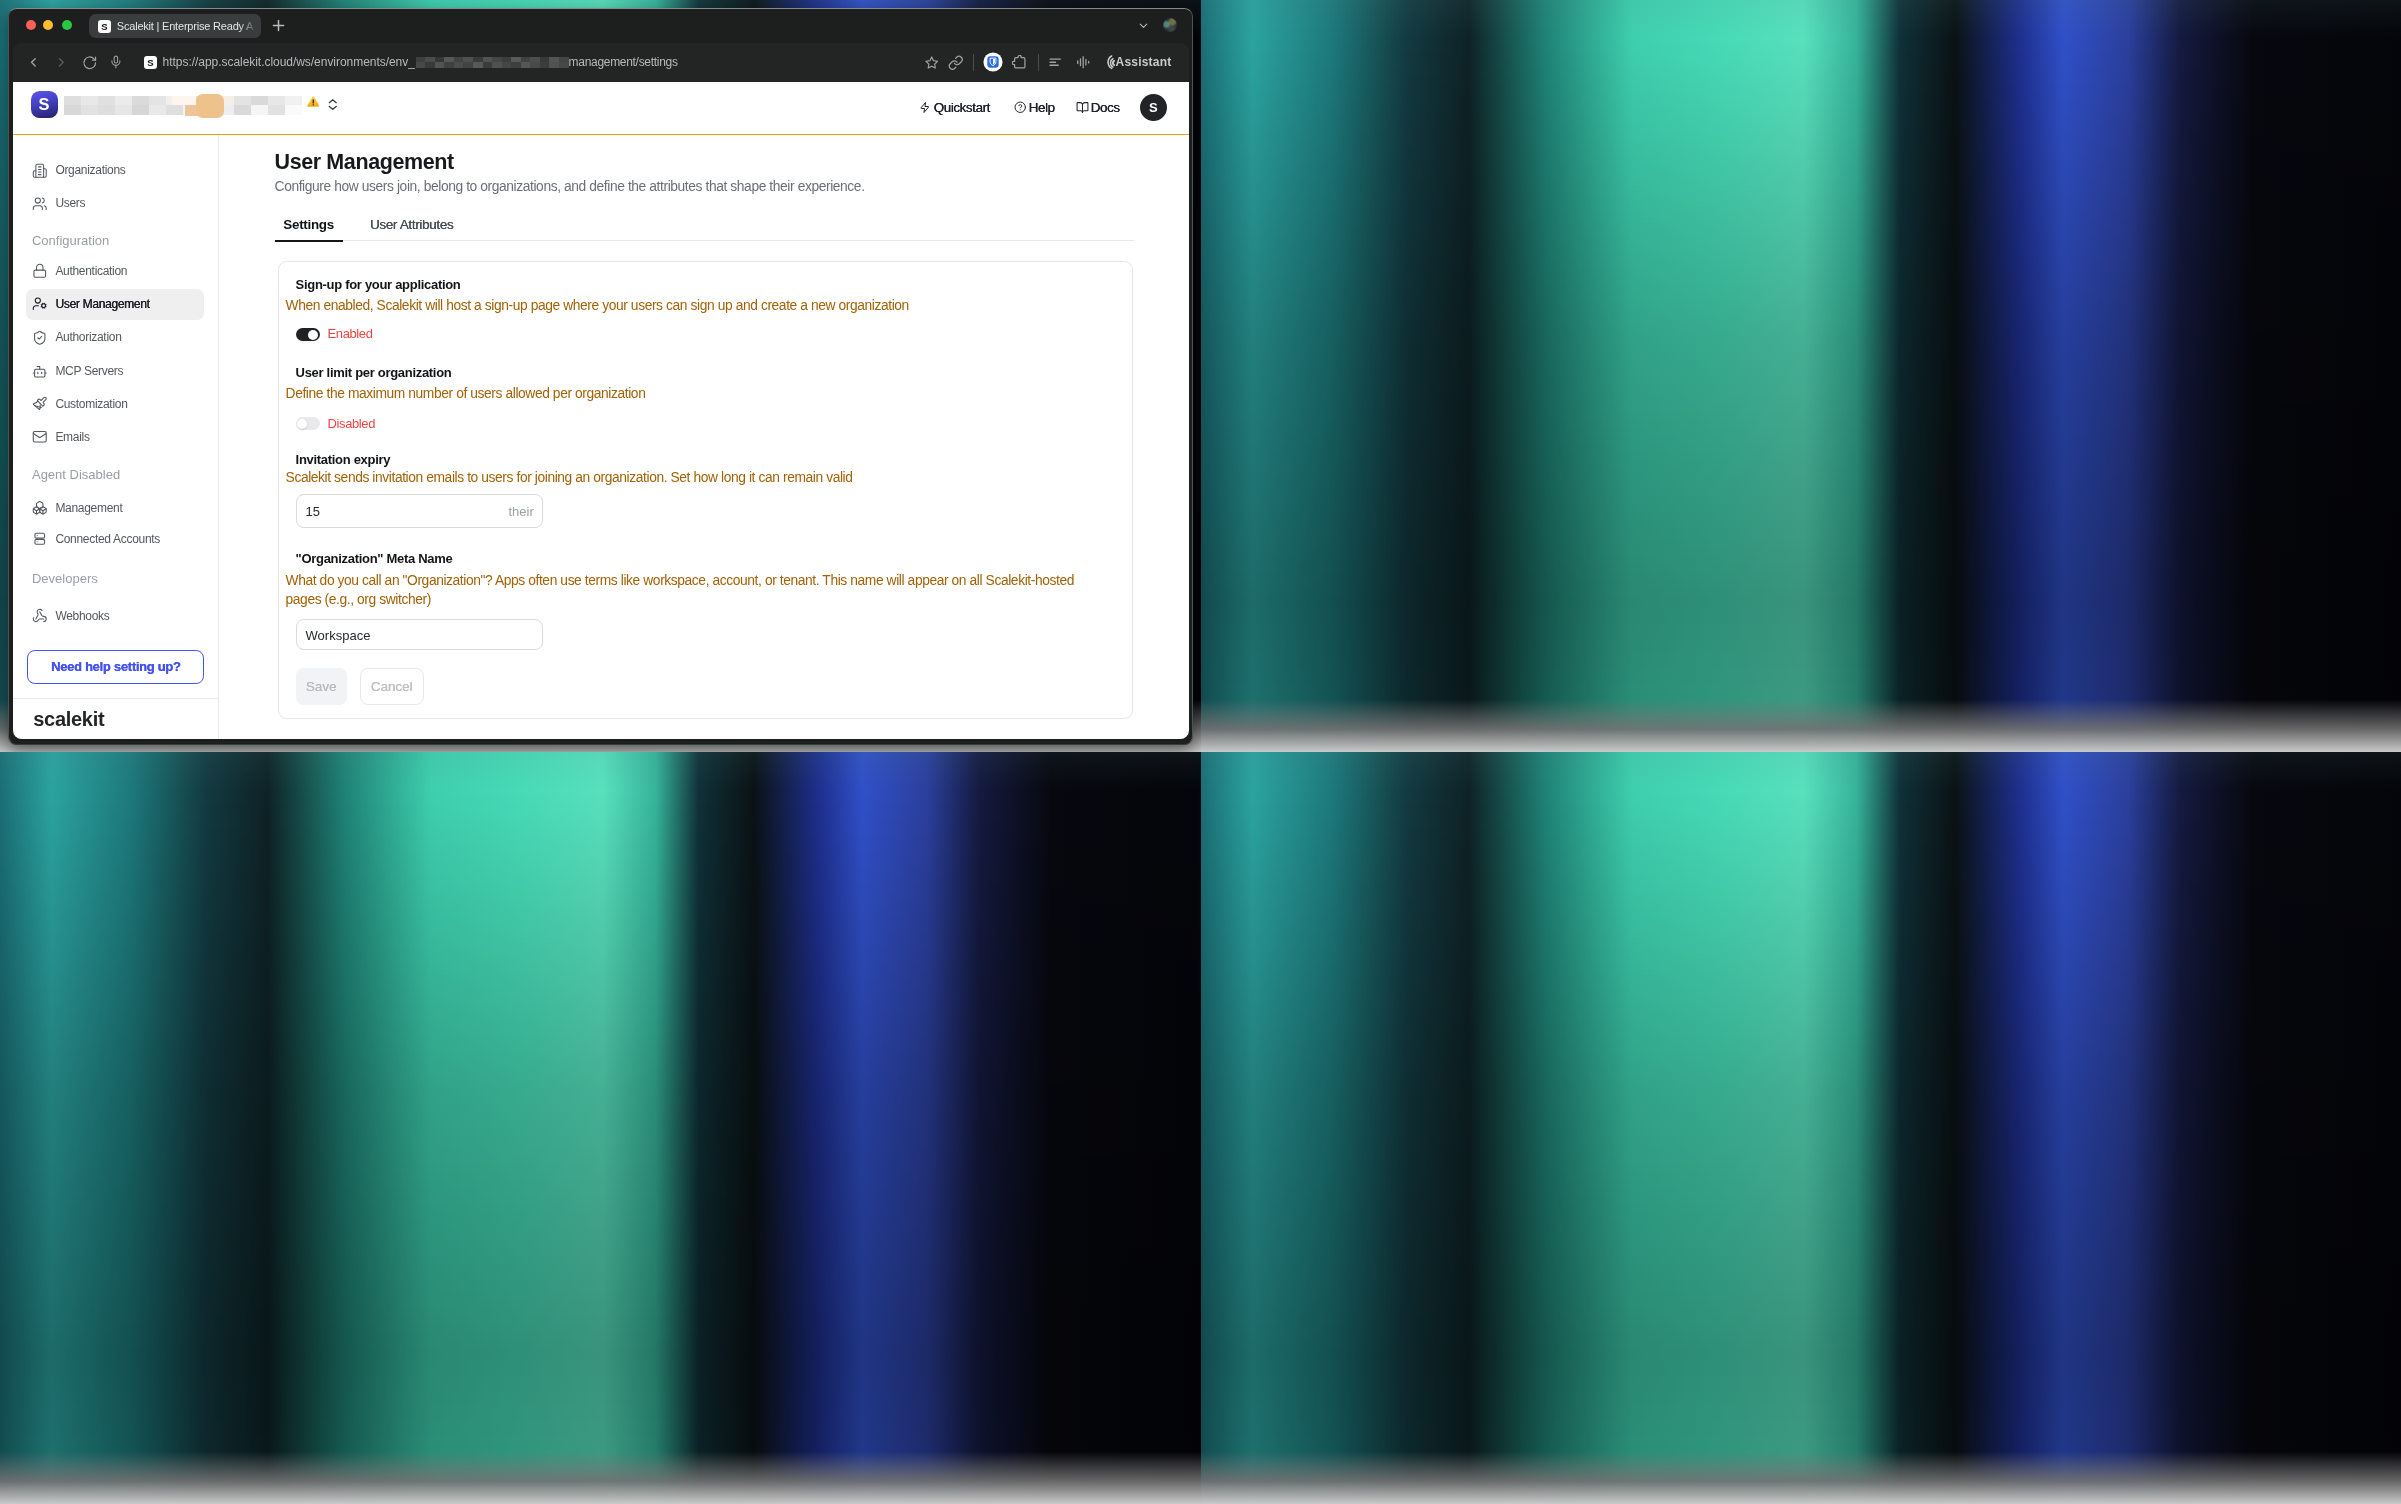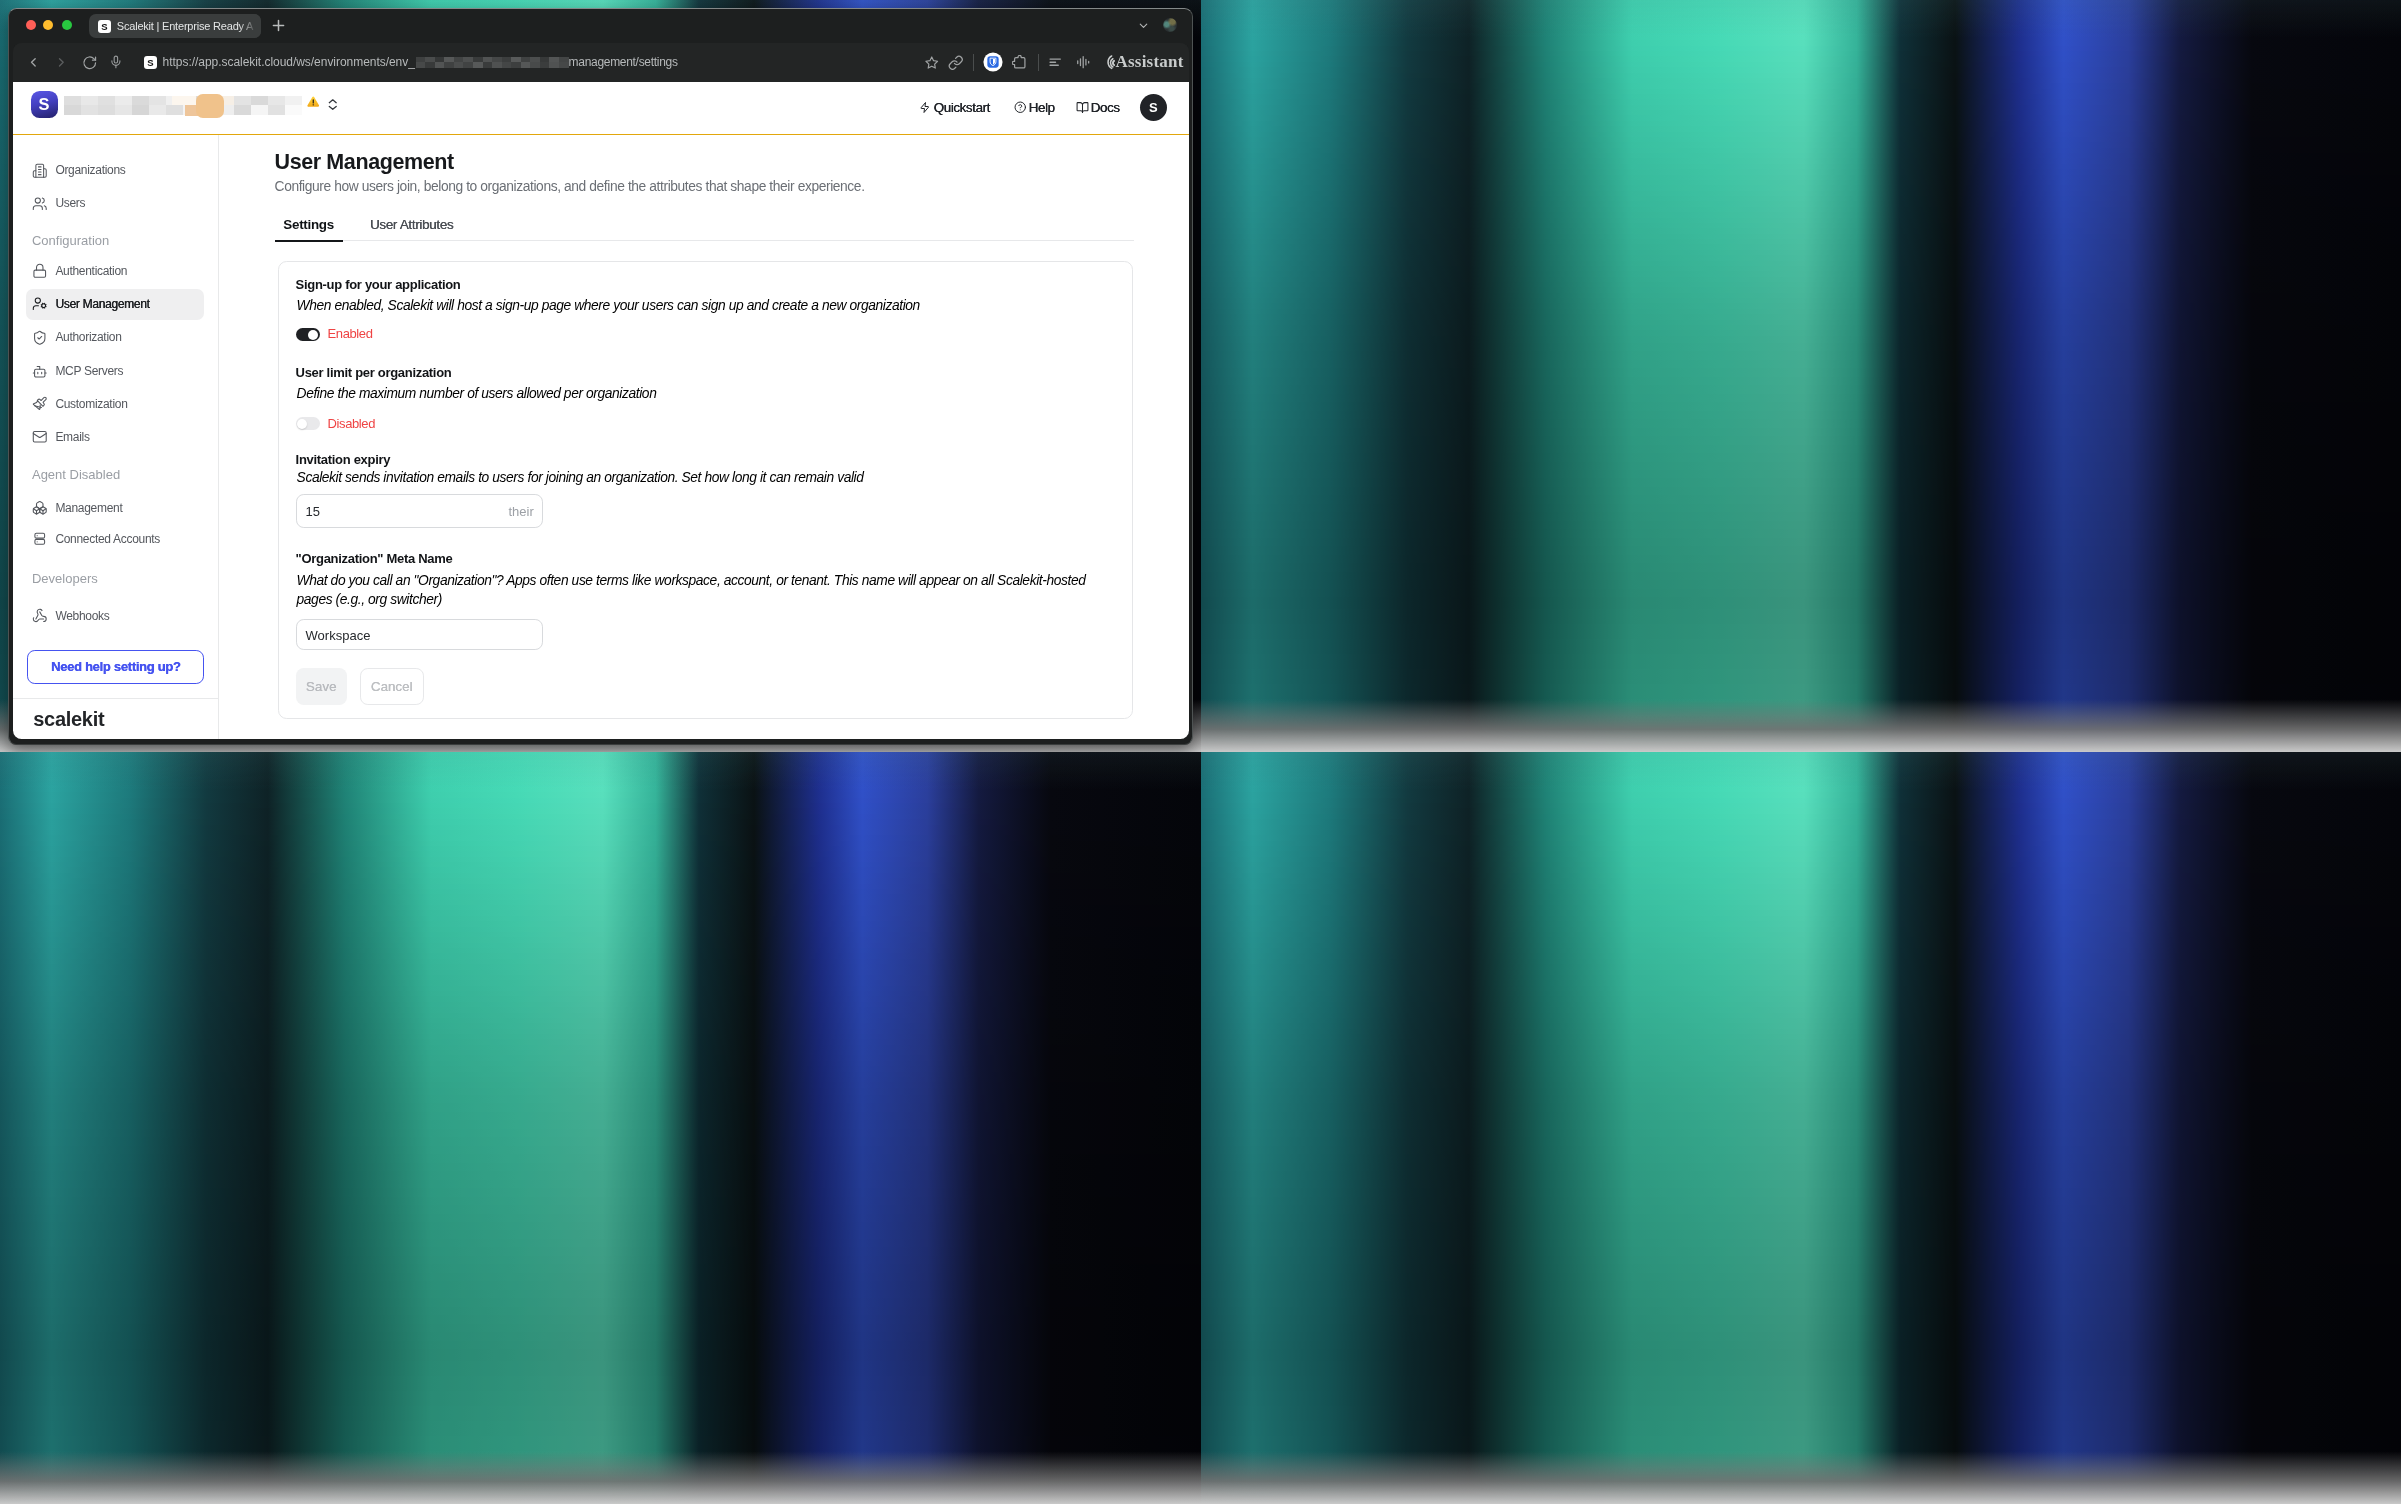--- a/index.html
+++ b/index.html
@@ -43,21 +43,21 @@
     border-radius:8.6px; background:#232525; overflow:hidden;
   }
   .toolbar { position:absolute; left:0; top:0; width:100%; height:39px; background:#232525; }
   .ticon { position:absolute; top:0; height:39px; display:flex; align-items:center; color:#a0a3a4; }
   .urlfav { position:absolute; left:131px; top:13px; }
   .urltxt { position:absolute; left:150px; top:0; height:39px; display:flex; align-items:center; font-size:12px; color:#b7babb; letter-spacing:-0.04px; }
   .mosaic i, .urlmosaic i { display:block; }
   .urlmosaic { position:absolute; left:403px; top:13.8px; width:153px; height:11.6px; display:grid; grid-template-columns:repeat(16,1fr); grid-template-rows:1fr 1fr; }
   .urltxt2 { position:absolute; left:556px; top:0; height:39px; display:flex; align-items:center; font-size:12px; color:#b7babb; letter-spacing:-0.3px; }
   .tsep { position:absolute; top:10.8px; width:0.9px; height:17px; background:#4a4d4d; }
-  .assist { position:absolute; left:1103px; top:0; height:39px; display:flex; align-items:center; font-size:17px; font-weight:600; color:#c9cccc; letter-spacing:0.2px;font-family:Liberation Serif, serif; }
+  .assist { position:absolute; left:1103px; top:0; height:39px; display:flex; align-items:center; font-size:12px; font-weight:600; color:#c9cccc; letter-spacing:0.2px; }
   
   .hdr { position:absolute; left:0; top:39px; width:100%; height:53px; background:#fff; border-bottom:1.3px solid #e2a70c; }
   .slogo { position:absolute; left:18px; top:9.5px; width:27px; height:27px; border-radius:8.6px;
     background:linear-gradient(165deg,#5a57e6 0%,#4340c0 45%,#232069 100%);
     color:#fff; font-size:16.4px; font-weight:700; display:flex; align-items:center; justify-content:center; }
   .mosaic { position:absolute; left:51px; top:13.8px; width:238px; height:20px; display:grid; grid-template-columns:repeat(14,1fr); grid-template-rows:9px 10.8px; }
   .orangeblob { position:absolute; left:183px; top:12.5px; width:28px; height:24px; background:#f0c28b; border-radius:6.9px; }
   .orangeblob2 { position:absolute; left:172px; top:23px; width:30px; height:10.8px; background:#eec59a; border-radius:0; }
   .warn { position:absolute; left:294px; top:14.7px; }
   .updown { position:absolute; left:315px; top:17px; color:#34383d; }
@@ -81,21 +81,21 @@
   .content { position:relative; flex:1; }
   .content h1 { margin:13.8px 0 0 56px; font-size:21.5px; font-weight:600; color:#17191c; line-height:26px; letter-spacing:-0.4px; }
   .content .desc { margin:2.6px 0 0 56px; font-size:13.8px; color:#6b6f75; line-height:20.7px; letter-spacing:-0.4px; }
   .tabsrow { position:relative; margin:14.2px 55px 0 56px; height:29px; border-bottom:0.9px solid #e7e8ea; }
   .tb { position:absolute; top:0; height:29px; font-size:13.4px; letter-spacing:-0.3px; line-height:26px; }
   .tb1 { left:0; width:68px; text-align:center; font-weight:700; color:#0f1215; }
   .tb1::after { content:""; position:absolute; left:0; bottom:-0.9px; width:100%; height:1.7px; background:#141619; }
   .tb2 { left:83px; width:108px; text-align:center; font-weight:500; color:#4a4e54; }
   .card { position:relative; margin:20px 0 0 59px; width:855px; height:458px; border:0.9px solid #e5e6e8; border-radius:8.6px; background:#fff; }
   .ct { position:absolute; left:17px; font-size:13px; font-weight:700; color:#121417; line-height:20.7px; letter-spacing:-0.3px; }
-  .cd { position:absolute; left:18px; font-size:13.8px; color:#000000; line-height:20.7px; letter-spacing:-0.4px;font-style:italic; }
+  .cd { position:absolute; left:7px; font-size:13.8px; color:#a16207; line-height:20.7px; letter-spacing:-0.4px; }
   .switch { position:absolute; left:17px; width:24px; height:13.4px; border-radius:6.9px; }
   .switch.on { background:#1f2124; }
   .switch.on::after { content:""; position:absolute; right:1.7px; top:1.7px; width:10px; height:10px; border-radius:50%; background:#fff; }
   .switch.off { background:#e9e9eb; }
   .switch.off::after { content:""; position:absolute; left:1.7px; top:1.7px; width:10px; height:10px; border-radius:50%; background:#fff; box-shadow:0 0.9px 1.7px rgba(0,0,0,0.15); }
   .slabel { position:absolute; left:49px; font-size:13px; color:#ef4444; line-height:20.7px; letter-spacing:-0.4px; }
   .input { position:absolute; left:17px; width:247px; border:0.9px solid #d8dadd; border-radius:7.8px; font-size:13px; color:#26292d; }
   .input .ph { position:absolute; left:9px; top:50%; transform:translateY(-50%); }
   .input .suf { position:absolute; right:7.8px; top:50%; transform:translateY(-50%); color:#9ca0a6; }
   .btn { position:absolute; top:406px; height:37px; border-radius:7.8px; font-size:13.4px; font-weight:500; display:flex; align-items:center; justify-content:center; }

